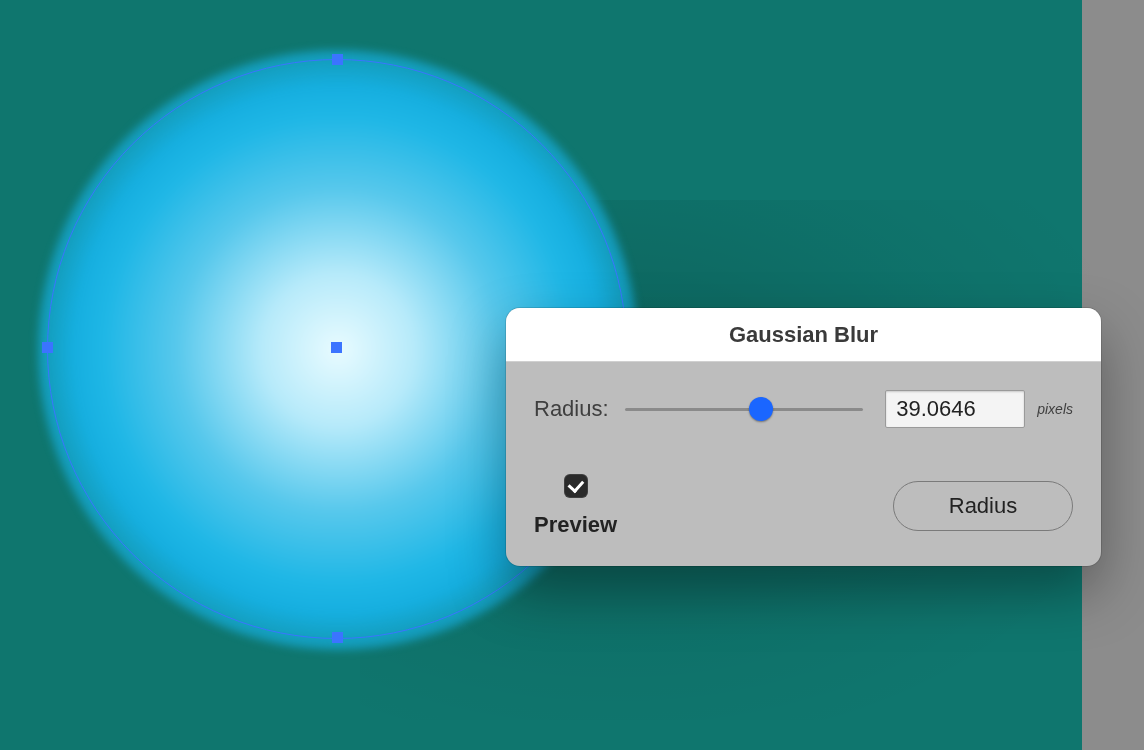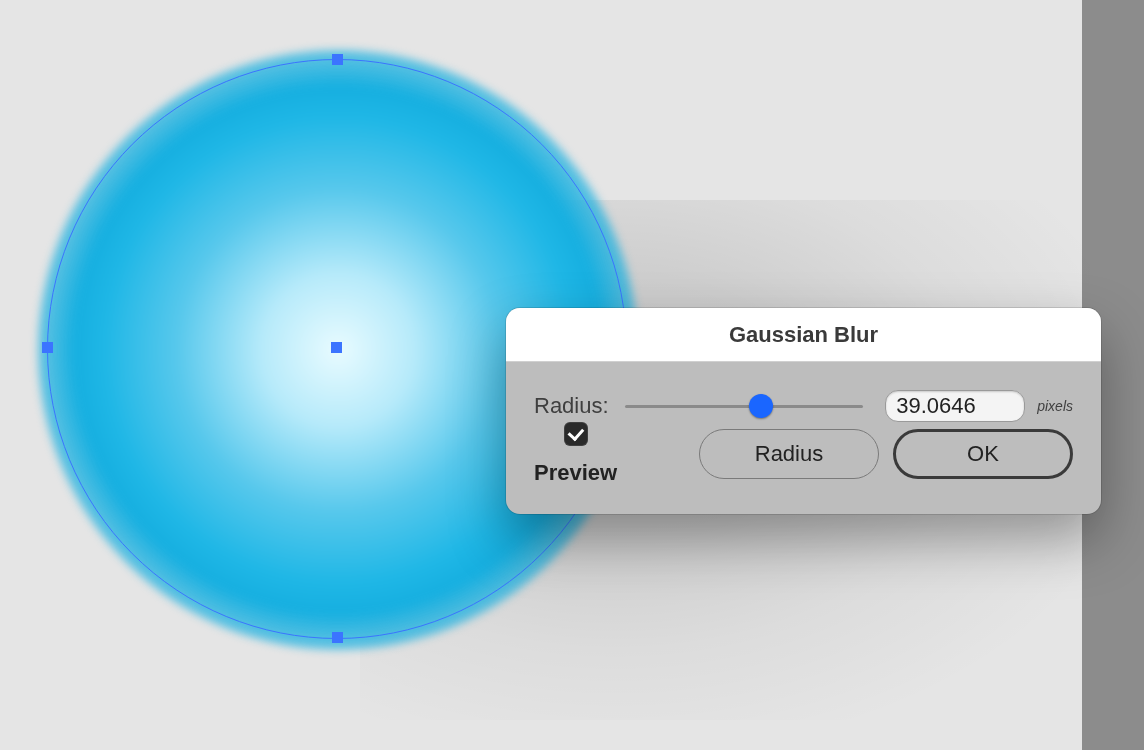--- a/index.html
+++ b/index.html
@@ -8,21 +8,21 @@
     position: relative;
     width: 1144px;
     height: 750px;
     background: #8c8c8c;
   }
   .canvas {
     position: absolute;
     left: 0; top: 0;
     width: 1082px;
     height: 750px;
-    background: #e5e5e5;
+    background: #0f766e;
   }
   
   .blur-circle {
     position: absolute;
     left: 38px;
     top: 50px;
     width: 600px;
     height: 600px;
     border-radius: 50%;
     background: radial-gradient(circle at center,
@@ -102,20 +102,21 @@
   }
   .dialog-body {
     padding: 28px 28px 28px 28px;
   }
   .row {
     display: flex;
     align-items: center;
     gap: 12px;
   }
   .row.radius {
+    margin-bottom: 46px;
   }
   .label {
     font-size: 22px;
     color: #3f3f3f;
   }
   
   .slider {
     position: relative;
     flex: 1;
     height: 24px;
@@ -136,24 +137,24 @@
     height: 24px;
     border-radius: 50%;
     background: #1a66ff;
     top: 0;
     transform: translateX(-50%);
     box-shadow: 0 1px 2px rgba(0,0,0,0.4);
   }
   
   .num-input {
     width: 140px;
-    height: 32px;
+    height: 38px;
     background: #f4f4f4;
     border: 1px solid #9a9a9a;
-    border-radius: 13px;
+    border-radius: 2px;
     box-shadow: inset 0 1px 2px rgba(0,0,0,0.18);
     font-size: 22px;
     padding: 4px 10px;
     color: #222;
     display: flex;
     align-items: center;
   }
   .unit {
     font-size: 14px;
     color: #3f3f3f;
@@ -258,23 +259,20 @@
             <div class="checkbox">
               <div class="checkmark"></div>
             </div>
             <span class="preview-label">Preview</span>
           </div>
 
           <div class="buttons">
             <div class="btn cancel">
               <span>Radius</span>
             </div>
-            <div class="btn ok">
-              <span>OK</span>
-            </div>
           </div>
         </div>
 
       </div>
     </div>
 
   </div>
 </div>
 
 </body></html>

